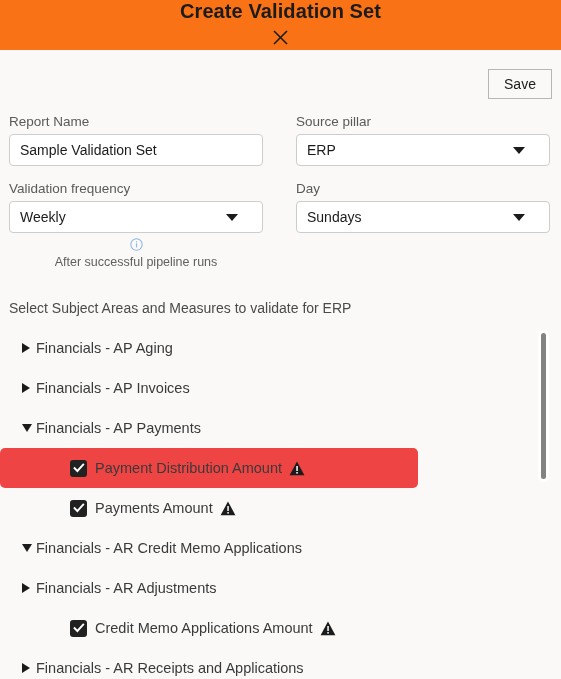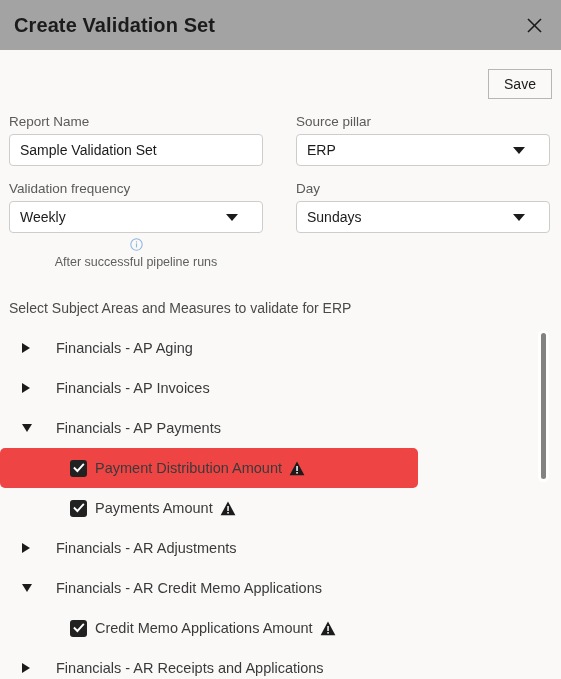--- a/index.html
+++ b/index.html
@@ -11,25 +11,26 @@
   }
   .dialog {
     position: relative;
     width: 561px; height: 679px;
     background: #faf9f8;
     overflow: hidden;
   }
   
   .header {
     height: 50px;
-    background: #a3a3a3;
+    background: #f97316;
     display: flex;
     align-items: center;
     justify-content: space-between;
     padding: 0 14px 0 14px;
+    flex-direction: column;
   }
   .header-title {
     font-size: 20px;
     font-weight: bold;
     color: #1b1b1b;
     letter-spacing: 0.1px;
   }
   .close-btn {
     width: 26px; height: 26px;
     display: flex; align-items: center; justify-content: center;
@@ -155,21 +156,21 @@
   }
   .tri-down {
     width: 0; height: 0;
     border-left: 5.5px solid transparent;
     border-right: 5.5px solid transparent;
     border-top: 8px solid #1b1b1b;
   }
   .tree-label {
     font-size: 14.5px;
     color: #3a3a3a;
-    margin-left: 24px;
+    margin-left: 4px;
     white-space: nowrap;
   }
   .tree-row.child { padding-left: 70px; }
   .tree-row.child .tree-label {
     margin-left: 8px;
     color: #3a3a3a;
   }
   .checkbox {
     width: 17px; height: 17px;
     flex: 0 0 17px;
@@ -311,29 +312,29 @@
         </span>
         <span class="tree-label">Payments Amount</span>
         <span class="warn-icon"><svg viewBox="0 0 16 15" aria-hidden="true">
             <path d="M8 0.6 L15.4 14.2 L0.6 14.2 Z" fill="#1b1b1b"></path>
             <rect x="7.3" y="5" width="1.5" height="5" fill="#ffffff"></rect>
             <rect x="7.3" y="11" width="1.5" height="1.6" fill="#ffffff"></rect>
           </svg></span>
       </div>
       <div class="tree-row">
         <span class="tw-toggle">
+          <span class="tri-down"></span>
+        </span>
+        <span class="tree-label">Financials - AR Credit Memo Applications</span>
+      </div>
+      <div class="tree-row">
+        <span class="tw-toggle">
           <span class="tri-right"></span>
         </span>
         <span class="tree-label">Financials - AR Adjustments</span>
-      </div>
-      <div class="tree-row">
-        <span class="tw-toggle">
-          <span class="tri-down"></span>
-        </span>
-        <span class="tree-label">Financials - AR Credit Memo Applications</span>
       </div>
       <div class="tree-row child">
         <span class="checkbox">
           <svg width="12" height="12" viewBox="0 0 12 12" aria-hidden="true">
             <path d="M1.6 6.2 L4.4 9 L10.2 2.6" fill="none" stroke="#ffffff" stroke-width="1.9" stroke-linecap="square"></path>
           </svg>
         </span>
         <span class="tree-label">Credit Memo Applications Amount</span>
         <span class="warn-icon"><svg viewBox="0 0 16 15" aria-hidden="true">
             <path d="M8 0.6 L15.4 14.2 L0.6 14.2 Z" fill="#1b1b1b"></path>

